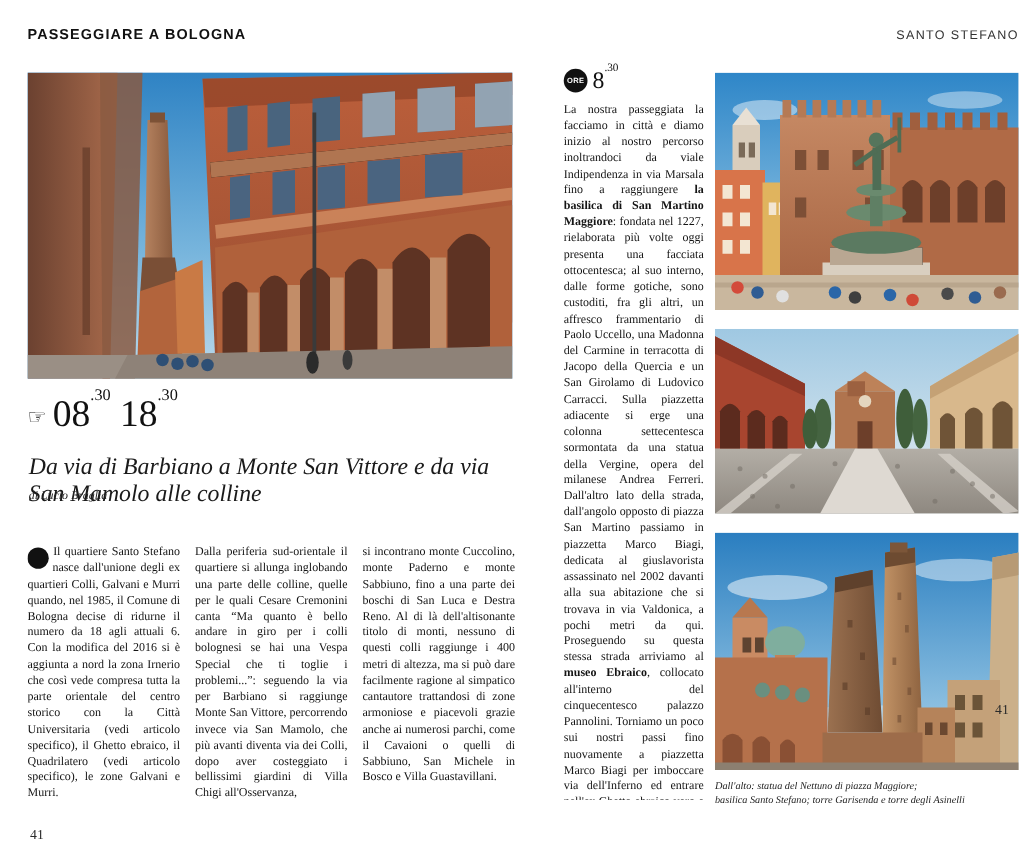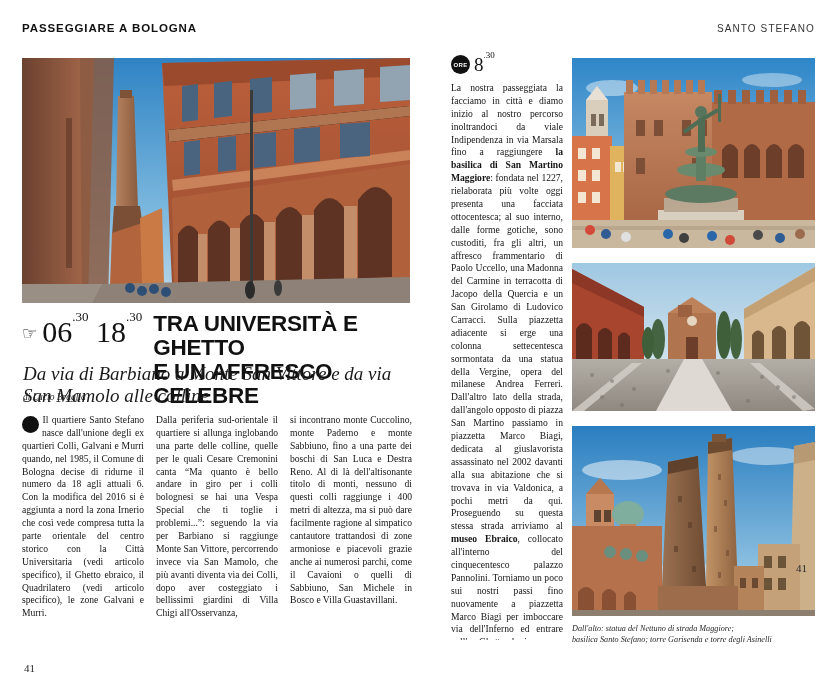--- a/index.html
+++ b/index.html
@@ -91,21 +91,21 @@
     left: 23px; top: 392px;
     font-family: "Liberation Serif", serif;
     font-size: 9.5px;
     font-style: italic;
     color: #222;
   }
 
   
   .cols-left {
     position: absolute;
-    left: 22px; top: 414px;
+    left: 22px; top: 436px;
     width: 390px; height: 218px;
     display: flex;
     gap: 12px;
   }
   .col {
     width: 122px;
     font-size: 9.6px;
     line-height: 1.345;
     text-align: justify;
     text-justify: inter-word;
@@ -299,25 +299,21 @@
           <circle cx="108" cy="230" r="5"></circle>
             <circle cx="120" cy="233" r="5"></circle>
           <circle cx="132" cy="231" r="5"></circle>
             <circle cx="144" cy="234" r="5"></circle>
         </g>
       </svg>
     </div>
 
     <div class="head-row">
       <span class="hand-icon">☞</span>
-      <span class="times"><span>06</span><sup>.30</sup>&nbsp;<span>18</span><sup>.30</sup></span>
-      <span class="headline">
-        <span>TRA UNIVERSITÀ E GHETTO</span><br>
-        <span>E UN AFFRESCO CELEBRE</span>
-      </span>
+      <span class="times"><span>08</span><sup>.30</sup>&nbsp;<span>18</span><sup>.30</sup></span>
     </div>
 
     <div class="subtitle">Da via di Barbiano a Monte San Vittore e da via San Mamolo alle colline</div>
     <div class="byline">di Lucio Braglia</div>
 
     <div class="cols-left">
       <div class="col">
         <span class="dropcap"></span>
         <p>Il quartiere Santo Stefano nasce dall'unione degli ex quartieri Colli, Galvani e Murri quando, nel 1985, il Comune di Bologna decise di ridurne il numero da 18 agli attuali 6. Con la modifica del 2016 si è aggiunta a nord la zona Irnerio che così vede compresa tutta la parte orientale del centro storico con la Città Universitaria (vedi articolo specifico), il Ghetto ebraico, il Quadrilatero (vedi articolo specifico), le zone Galvani e Murri.</p>
       </div>
@@ -587,19 +583,19 @@
         <rect x="168" y="152" width="6" height="10"></rect>
           <rect x="180" y="152" width="6" height="10"></rect>
       </g>
 
       <rect x="86" y="160" width="80" height="30" fill="#9d6c4a"></rect>
       <rect x="0" y="184" width="243" height="6" fill="#8c7f70"></rect>
     </svg>
   </div>
 
   <div class="caption">
-    <span>Dall'alto: statua del Nettuno di strada Maggiore;</span><br>
+    <span>Dall'alto: statua del Nettuno di piazza Maggiore;</span><br>
     <span>basilica Santo Stefano; torre Garisenda e torre degli Asinelli</span>
   </div>
 
   <div class="folio folio-right">41</div>
 
 </div>
 
 </body></html>

